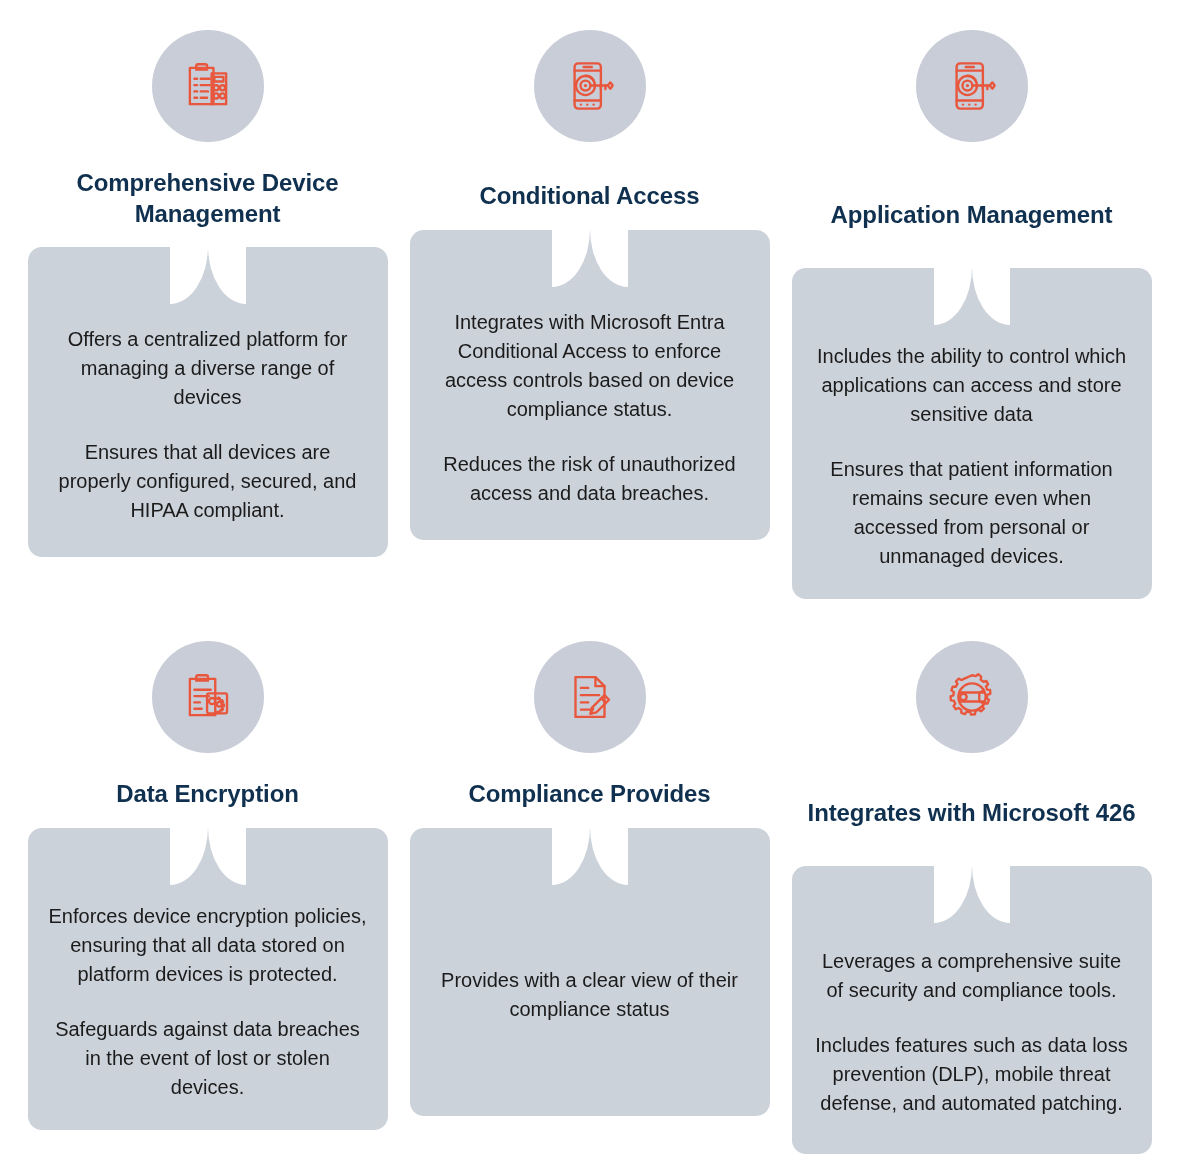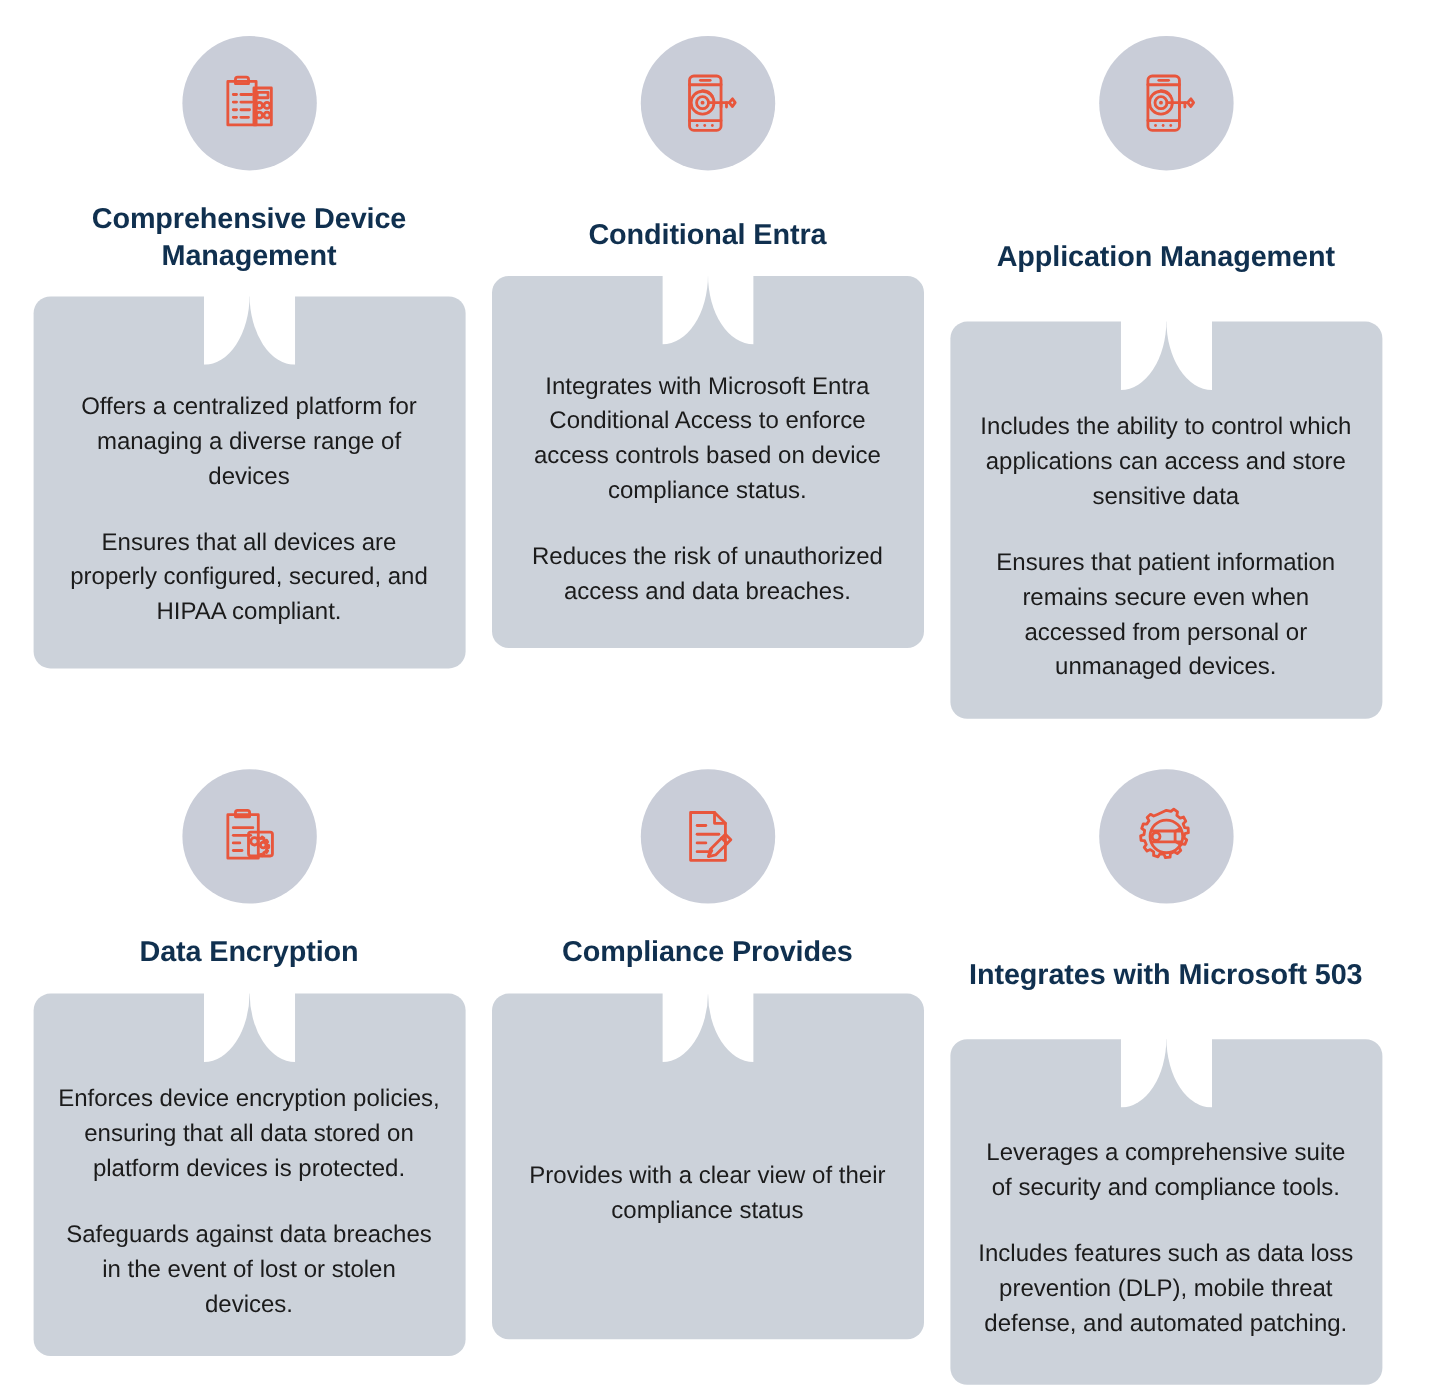--- a/index.html
+++ b/index.html
@@ -183,21 +183,21 @@
           <circle cx="36" cy="52.5" r="1.3" fill="#e8563c" stroke="none"></circle>
           <circle cx="27" cy="31.5" r="10.5"></circle>
           <path d="M36 25.5a10.5 10.5 0 0 0-9-5"></path>
           <circle cx="27" cy="31.5" r="5.5"></circle>
           <circle cx="27" cy="31.5" r="1.8" fill="#e8563c" stroke="none"></circle>
           <path d="M32.5 31.5h19l3 3.5 2.5-3.5-2.5-3.5-3 3.5"></path>
           <path d="M44 31.5v4M49 31.5v4"></path>
         </svg>
       </div>
       <div class="title-slot">
-        <div class="feature-title">Conditional Entra</div>
+        <div class="feature-title">Conditional Access</div>
       </div>
       <div class="bubble tall">
         <span class="notch"></span>
         <div class="bubble-body">
           <p>Integrates with Microsoft Entra Conditional Access to enforce access controls based on device compliance status.</p>
           <p>Reduces the risk of unauthorized access and data breaches.</p>
         </div>
       </div>
     </div>
 
@@ -291,21 +291,21 @@
         <svg viewBox="0 0 64 64" fill="none" stroke="#e8563c" stroke-width="2.6" stroke-linecap="round" stroke-linejoin="round">
           <path d="M32 8l4.2 1 2.6-2.1 3.4 2.6-.6 3.3 3 2.4 3.2-1 2 3.8-2.4 2.3 1.3 3.6 3.3.4.2 4.3-3.2.9-.9 3.7 2.6 2-1.6 4-3.3-.3-2.2 3.1 1.6 2.9-3.2 2.9-2.9-1.7-3.4 1.6-.3 3.3-4.3.5-1.3-3.1-3.7-.4-1.8 2.8-4.1-1.3.1-3.3-3.1-2.1-3 1.4-2.6-3.4 1.9-2.7-1.5-3.4-3.3-.3-.4-4.3 3.1-1.1.6-3.7-2.7-1.9 1.4-4.1 3.3.1 2-3.2-1.7-2.8 3.1-3 2.9 1.6 3.4-1.5z"></path>
           <circle cx="32" cy="32" r="15"></circle>
           <path d="M19 27h26"></path>
           <path d="M19 37h26"></path>
           <circle cx="22.5" cy="32" r="3.6"></circle>
           <path d="M45 24.5l-5 3v9l5 3"></path>
         </svg>
       </div>
       <div class="title-slot">
-        <div class="feature-title">Integrates with Microsoft 503</div>
+        <div class="feature-title">Integrates with Microsoft 426</div>
       </div>
       <div class="bubble short">
         <span class="notch"></span>
         <div class="bubble-body">
           <p>Leverages a comprehensive suite of security and compliance tools.</p>
           <p>Includes features such as data loss prevention (DLP), mobile threat defense, and automated patching.</p>
         </div>
       </div>
     </div>
 

